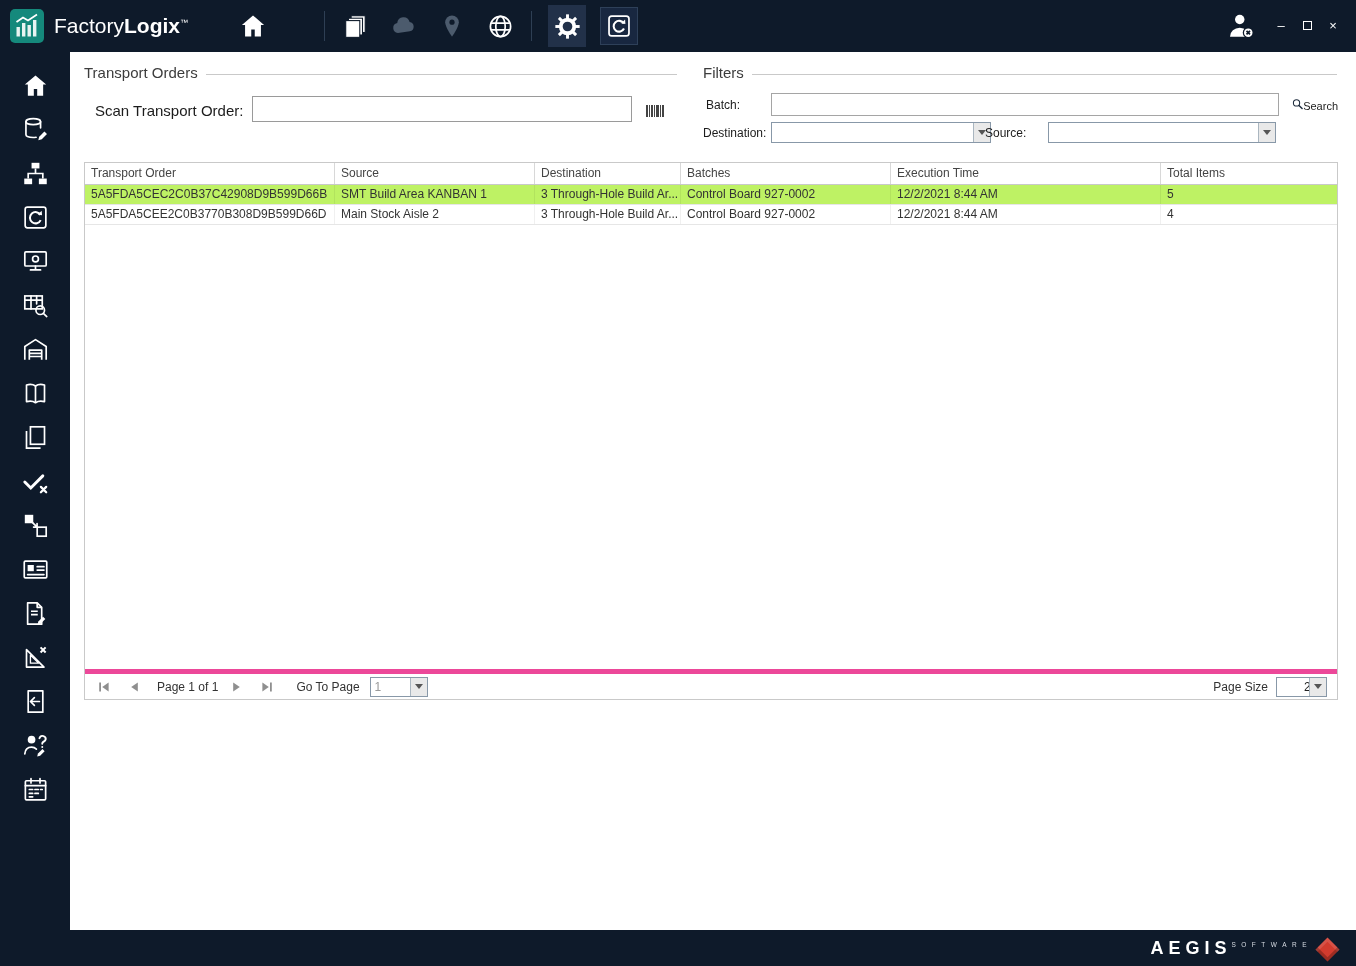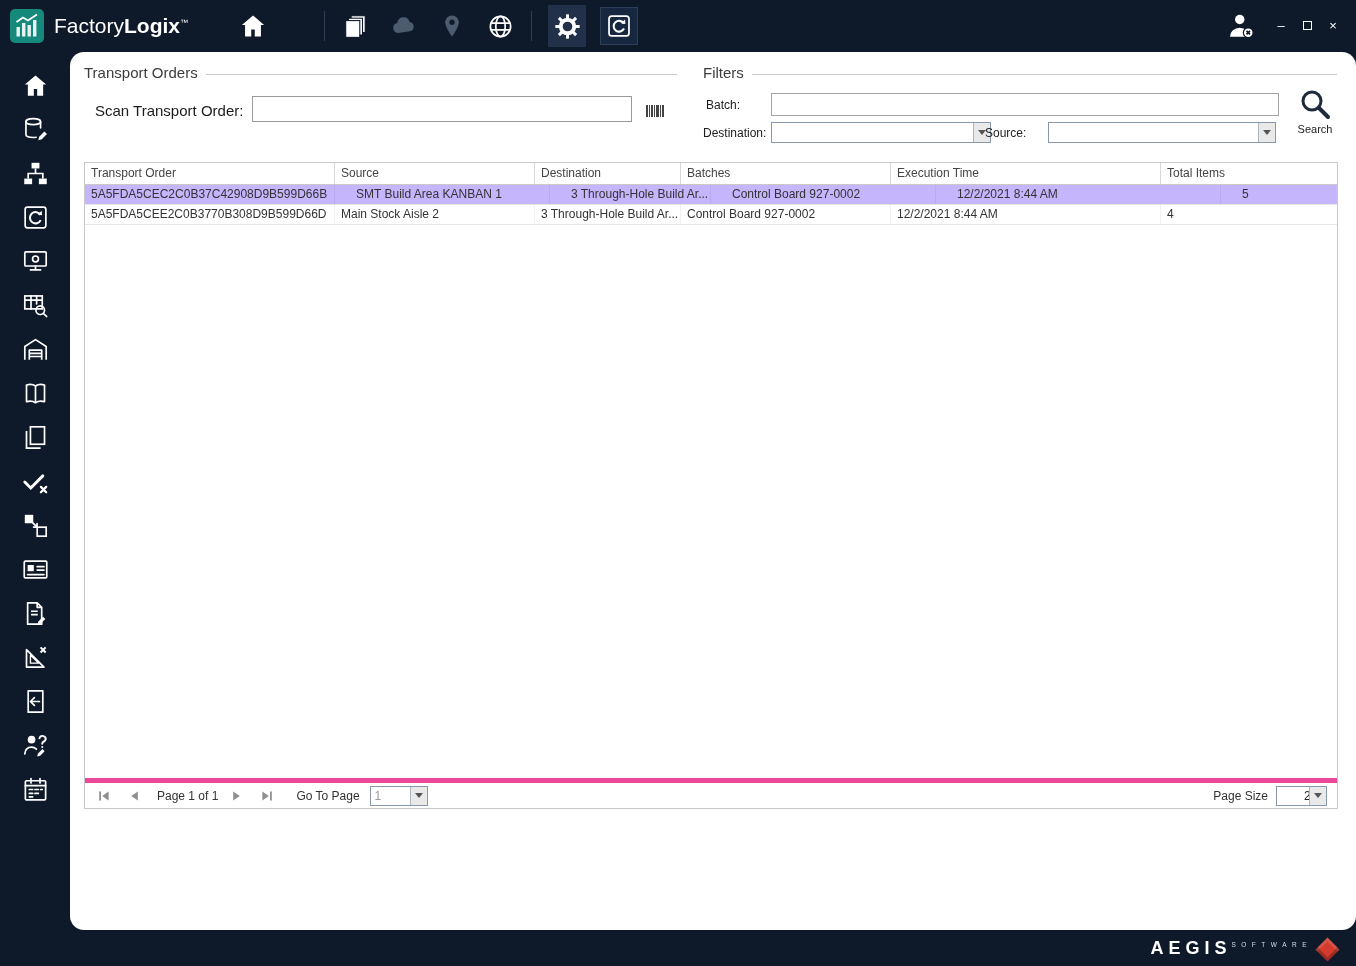--- a/index.html
+++ b/index.html
@@ -23,21 +23,21 @@
   .tile.outlined { background:#182740; border:1px solid #2e4059; height:38px; margin-left:14px; }
   .top-right { margin-left:auto; display:flex; align-items:center; gap:16px; padding-right:16px; }
   .win-controls { display:flex; align-items:center; gap:12px; }
   .win-btn { color:#fff; font-size:13px; width:14px; text-align:center; cursor:pointer; line-height:14px; }
   .max-glyph { width:9px; height:9px; border:1px solid #fff; display:inline-block; }
 
   
   .app-body { display:flex; height:878px; }
   .sidebar { width:70px; padding-top:20px; display:flex; flex-direction:column; align-items:center; gap:17px; }
   .side-btn { width:30px; height:27px; display:flex; align-items:center; justify-content:center; cursor:pointer; }
-  .content { flex:1; background:#fff; position:relative;border-radius:14px; }
+  .content { flex:1; background:#fff; position:relative; }
 
   
   .section-title { position:absolute; display:flex; align-items:center; gap:8px; font-size:15px; color:#3c3c3c; }
   .section-title .rule { flex:1; height:1px; background:#c9c9c9; margin-top:4px; }
   .to-title { left:14px; top:12px; width:593px; }
   .filters-title { left:633px; top:12px; width:634px; }
 
   
   .scan-label { position:absolute; left:25px; top:50px; font-size:15px; color:#1c1c1c;text-align:right; }
   .scan-input { position:absolute; left:182px; top:44px; width:380px; height:26px; border:1px solid #9a9a9a; font-size:13px; padding:0 5px; font-family:inherit; }
@@ -50,32 +50,32 @@
   .dest-label { left:633px; top:74px; }
   .src-label { left:915px; top:74px; }
   .combo { display:flex; border:1px solid #8898a8; background:#fff; height:21px; }
   .combo.abs { position:absolute; }
   .dest-combo { left:701px; top:70px; width:220px; }
   .src-combo { left:978px; top:70px; width:228px; }
   .combo .val { flex:1; font-size:12px; line-height:19px; padding:0 4px; color:#222; white-space:nowrap; overflow:hidden; }
   .combo .btn { width:17px; background:#e9e9e9; border-left:1px solid #aab6c0; display:flex; align-items:center; justify-content:center; cursor:pointer; }
   .arrow-down { width:0; height:0; border-left:4px solid transparent; border-right:4px solid transparent; border-top:5px solid #555; }
 
-  .search-btn { position:absolute; left:1222px; top:36px; width:46px; display:flex; flex-direction:column; align-items:center; cursor:pointer; }
+  .search-btn { position:absolute; left:1222px; top:36px; width:46px; display:flex; flex-direction:row; align-items:center; cursor:pointer; }
   .search-btn .lbl { font-size:11px; color:#222; margin-top:3px; }
 
   
-  .grid { position:absolute; left:14px; top:110px; width:1254px; height:647px; border:1px solid #c9c9c9; display:flex; flex-direction:column; background:#fff; }
+  .grid { position:absolute; left:14px; top:110px; width:1254px; height:538px; border:1px solid #c9c9c9; display:flex; flex-direction:column; background:#fff; }
   .thead { display:flex; height:22px; border-bottom:1px solid #c9c9c9; }
   .thead .cell { font-size:12px; line-height:21px; color:#444; padding:0 6px; border-right:1px solid #d8d8d8; white-space:nowrap; overflow:hidden; cursor:pointer; }
   .thead .cell:last-child { border-right:none; }
   .row { display:flex; height:20px; border-bottom:1px solid #e6e6e6; cursor:pointer; }
   .row .cell { font-size:12px; line-height:19px; color:#333; padding:0 6px; border-right:1px solid rgba(0,0,0,0.06); white-space:nowrap; overflow:hidden; }
   .row .cell:last-child { border-right:none; }
-  .row.selected { background:#c4b5fd;gap:15px; }
+  .row.selected { background:#bef264; }
   .c0{width:250px}.c1{width:200px}.c2{width:146px}.c3{width:210px}.c4{width:270px}.c5{flex:1}
   .grid-filler { flex:1; }
 
   
   .pager { height:30px; border-top:5px solid #ec4899; display:flex; align-items:center; padding:0 10px; font-size:12px; color:#333; }
   .pg-btn { width:18px; height:18px; display:flex; align-items:center; justify-content:center; margin-right:12px; cursor:pointer; }
   .pg-text { margin:0 10px 0 2px; }
   .goto-lbl { margin-left:8px; }
   .pg-combo { margin-left:10px; width:58px; height:20px; }
   .pg-combo .val { color:#999; }

